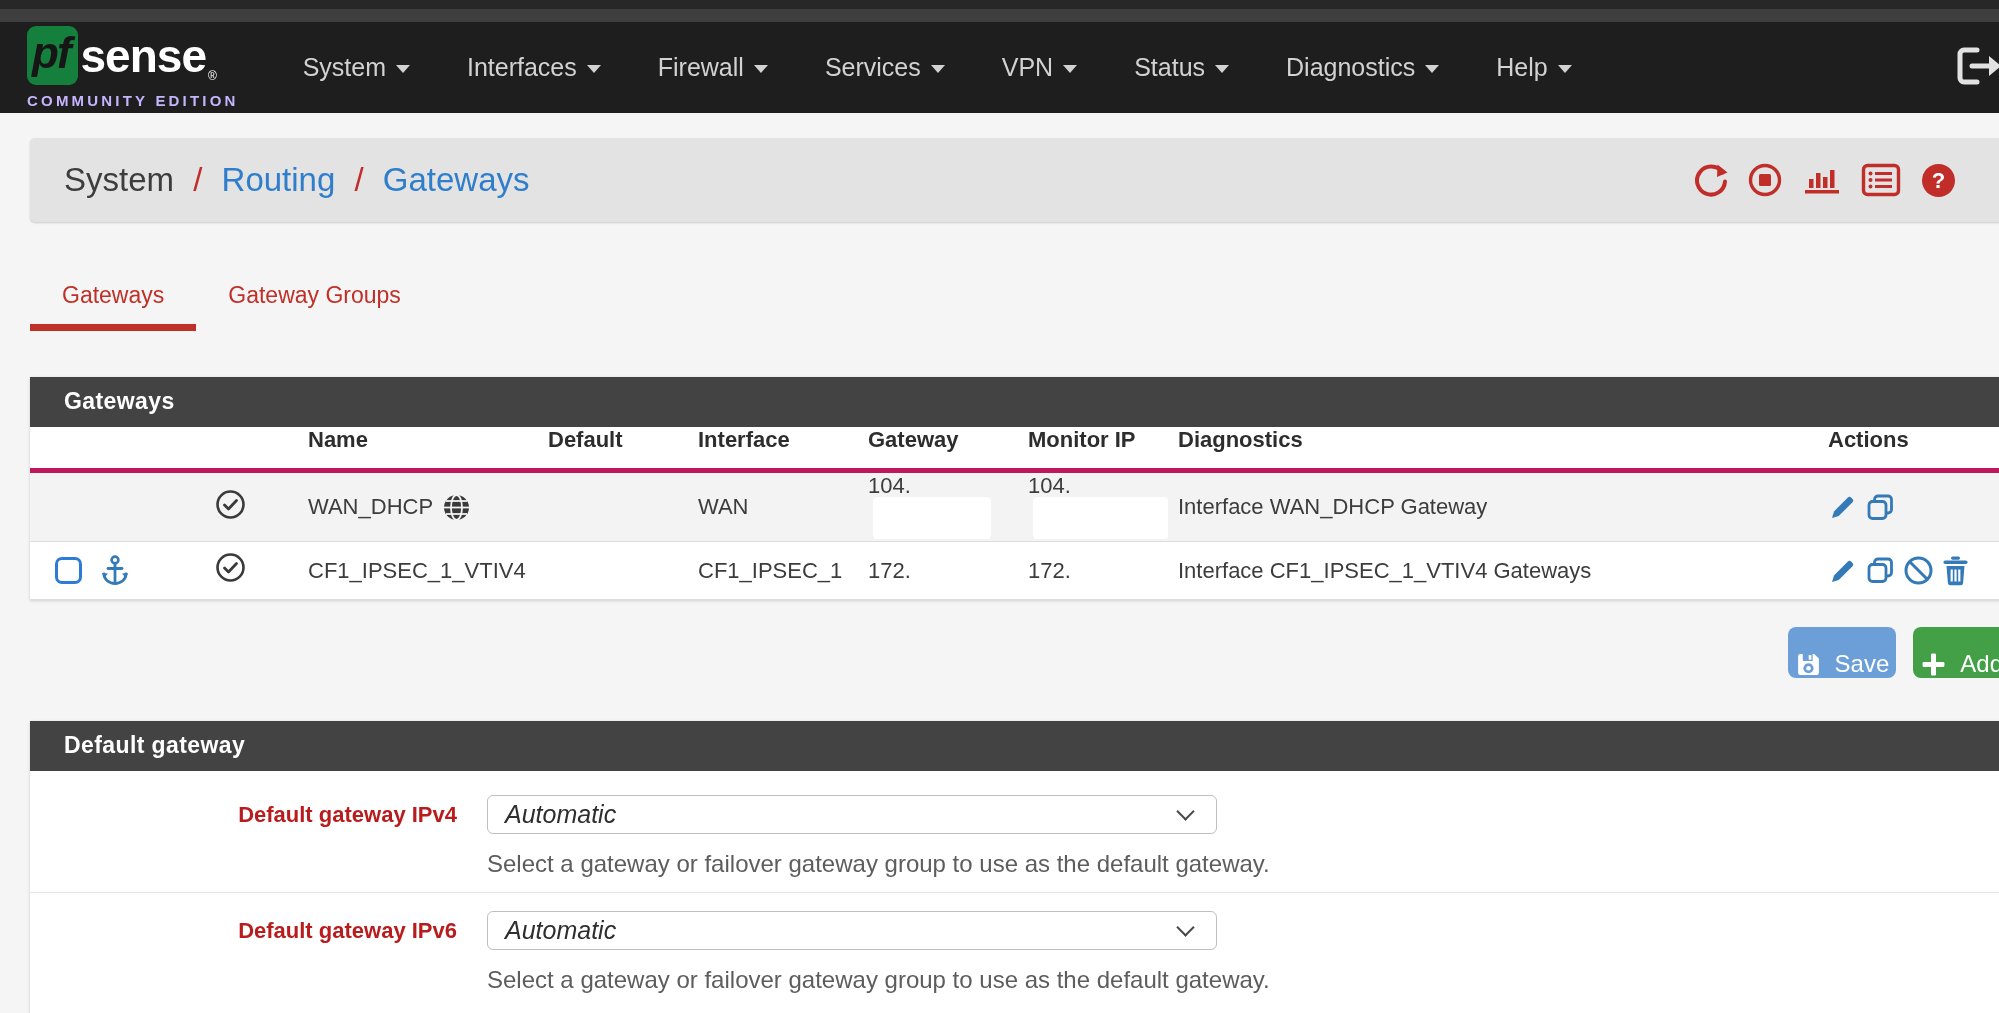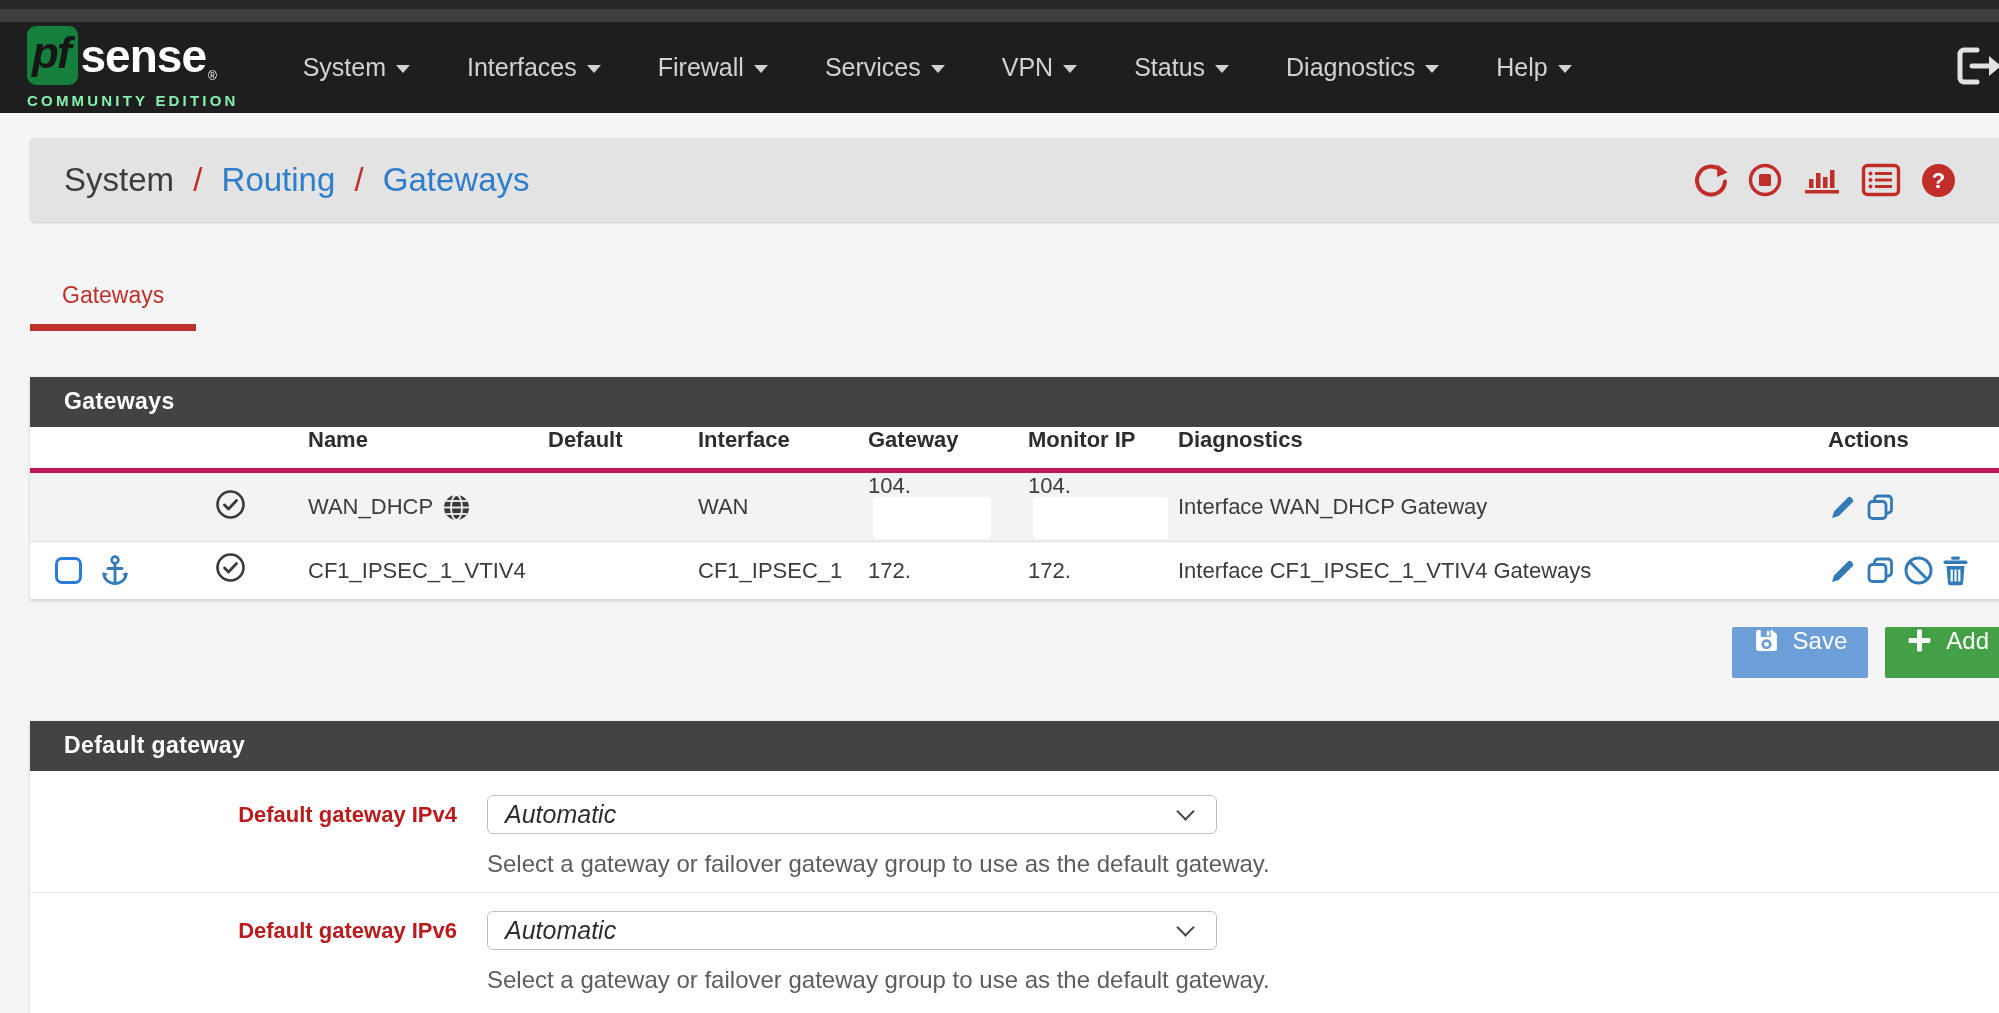--- a/index.html
+++ b/index.html
@@ -10,21 +10,21 @@
   .strip-a { height:9px;  background:#272727; }
   .strip-b { height:13px; background:#3e3e3e; }
   .navbar  { height:91px; background:#1e1e1e; display:flex; align-items:center; padding-left:27px; position:relative; }
 
   .logo { display:flex; flex-direction:column; cursor:pointer; }
   .logo-top { display:flex; align-items:center; }
   .pf-box { background:#15803d; color:#161616; font-weight:bold; font-style:italic;
             font-size:44px; line-height:1; border-radius:9px; padding:5px 8px 10px 5px; letter-spacing:-2px; }
   .sense  { color:#ffffff; font-weight:bold; font-size:46px; letter-spacing:-1px; margin-left:3px; line-height:1; }
   .reg    { color:#ffffff; font-size:12px; align-self:flex-end; margin:0 0 2px 2px; }
-  .tagline { color:#86efac; font-size:15px; font-weight:bold; letter-spacing:3.2px; margin-top:7px; }
+  .tagline { color:#c4b5fd; font-size:15px; font-weight:bold; letter-spacing:3.2px; margin-top:7px; }
 
   .nav-menu { display:flex; gap:57px; margin-left:64px; align-items:center; }
   .nav-item { color:#d2d2d2; font-size:25px; display:flex; align-items:center; gap:10px; cursor:pointer; white-space:nowrap; }
   .caret { width:0; height:0; border-left:7px solid transparent; border-right:7px solid transparent; border-top:8px solid #d2d2d2; margin-top:3px; }
 
   .signout { position:absolute; right:-6px; top:50%; transform:translateY(-50%); cursor:pointer; }
 
   
   .container { margin-left:30px; width:1980px; }
 
@@ -59,22 +59,22 @@
   .checkbox { width:27px; height:27px; border:3.5px solid #2b7bd8; border-radius:7px; background:#ffffff; cursor:pointer; }
   .redact { display:inline-block; vertical-align:middle; height:42px; background:#ffffff; border-radius:4px;
             margin-left:5px; position:relative; top:-2px; }
   .redact.w1 { width:118px; }
   .redact.w2 { width:135px; }
   .actions-cell { display:flex; align-items:center; gap:7px; }
   .actions-cell svg { cursor:pointer; display:block; }
 
   
   .btn-row { display:flex; justify-content:flex-end; gap:17px; margin-top:27px; }
-  .btn { height:51px; border:none; border-radius:2px; color:#ffffff; font-size:24px; font-family:inherit;
-         display:flex; align-items:flex-start; gap:13px; padding:0 21px; cursor:pointer; }
+  .btn { height:51px; border:none; border-radius:8px; color:#ffffff; font-size:24px; font-family:inherit;
+         display:flex; align-items:flex-end; gap:13px; padding:0 7px; cursor:pointer; }
   .btn-save { background:#6c9fd8; }
   .btn-add  { background:#43a047; }
 
   
   .dg-panel { margin-top:43px; }
   .form-row { padding:24px 0 14px; }
   .form-row + .form-row { border-top:1px solid #e6e6e6; padding-top:18px; }
   .form-line { display:flex; align-items:center; }
   .form-label { width:457px; padding-right:30px; text-align:right; font-weight:bold; font-size:22px; color:#b91c1c; }
   .select-box { width:730px; height:39px; background:#ffffff; border:1.5px solid #bfbfbf; border-radius:6px;
@@ -192,20 +192,21 @@
         <svg width="37" height="37" viewBox="0 0 37 37">
           <circle cx="18.5" cy="18.5" r="16.5" fill="#c12e2a"></circle>
           <text x="18.5" y="26" text-anchor="middle" font-family="Liberation Sans, sans-serif" font-size="22" font-weight="bold" fill="#ffffff">?</text>
         </svg>
       </span>
     </div>
   </div>
 
   <div class="tabs">
     <div class="tab active">Gateways</div>
+    <div class="tab">Gateway Groups</div>
   </div>
 
   <div class="panel">
     <div class="panel-header">Gateways</div>
     <table>
       <colgroup>
         <col style="width:130px">
           <col style="width:140px">
           <col style="width:240px">
           <col style="width:150px">

